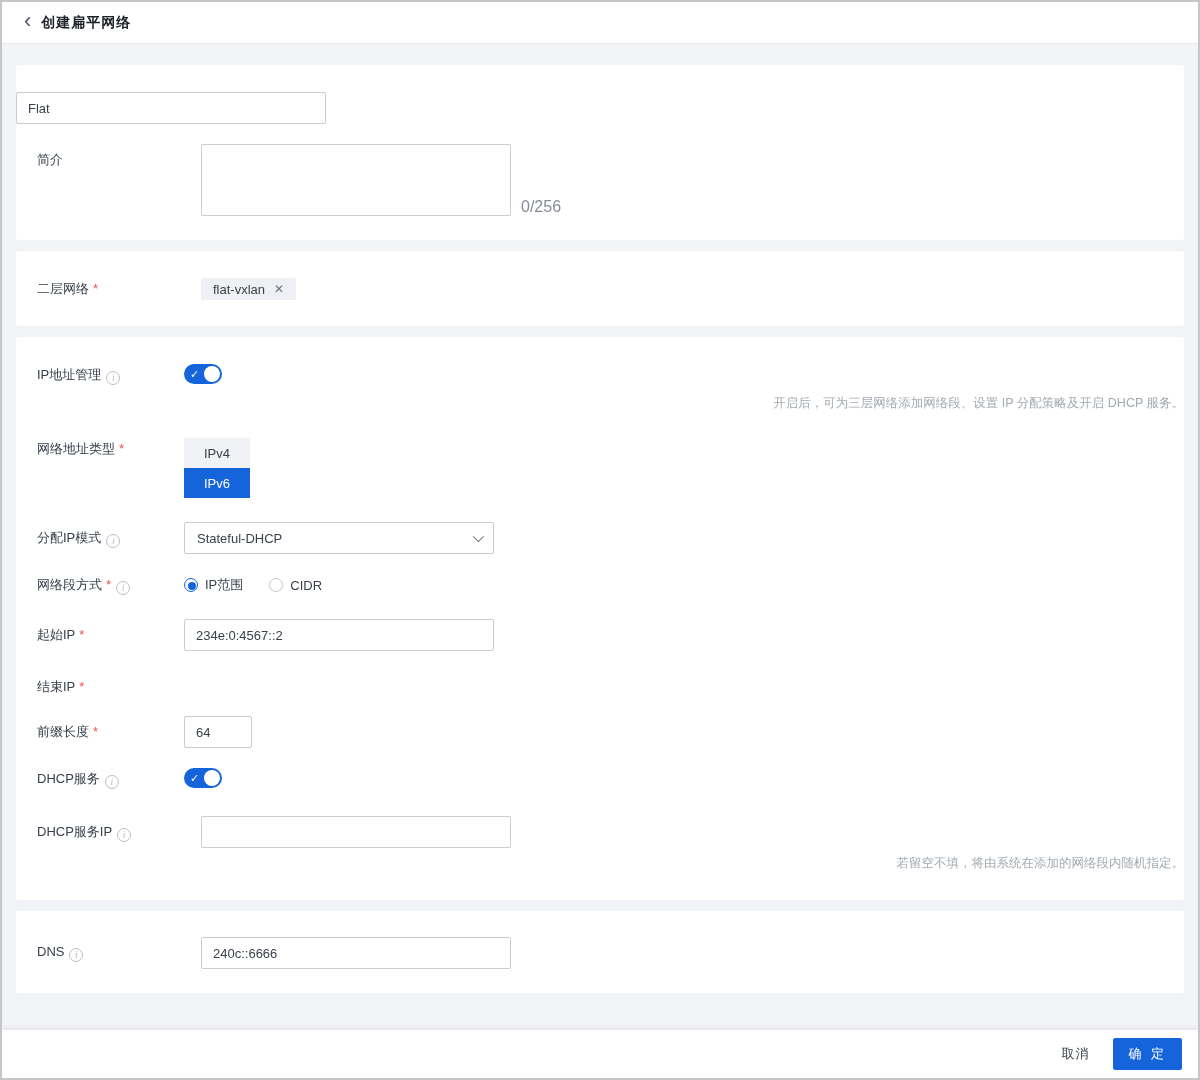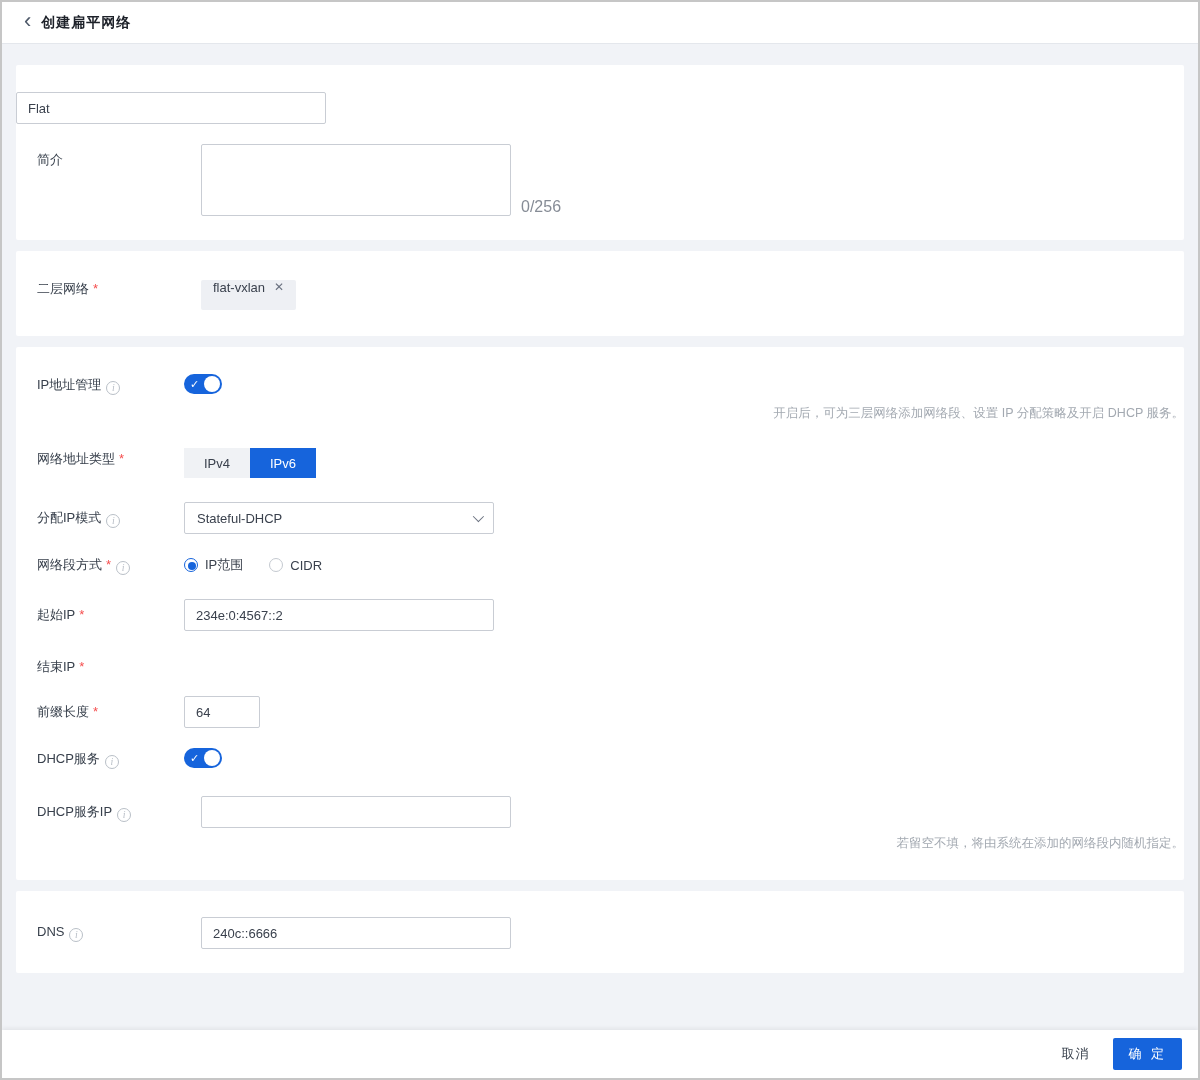--- a/index.html
+++ b/index.html
@@ -42,49 +42,49 @@
     border-radius:50%; color:#b9bfc7; font-size:10px; line-height:12px;
     text-align:center; margin-left:5px; vertical-align:-2px;
     font-family:"Liberation Serif","DejaVu Serif",serif; font-style:italic;
   }
   .control { flex:1 1 auto; }
   .txt-input {
     width:310px; height:32px; border:1px solid #c9cdd4; border-radius:2px;
     padding:0 11px; font-size:13px; color:#3a414d; background:#fff; outline:none;
     font-family:"Liberation Sans","DejaVu Sans",sans-serif;
   }
-  .txt-input.small { width:76px; }
+  .txt-input.small { width:68px; }
   .desc-wrap { display:flex; align-items:flex-end; }
   .txt-area {
     width:310px; height:72px; border:1px solid #c9cdd4; border-radius:2px;
     padding:6px 11px; font-size:13px; color:#3a414d; resize:none; outline:none;
     font-family:"Liberation Sans","DejaVu Sans",sans-serif;
   }
   .counter { font-size:16px; color:#868c96; margin-left:10px; }
   
   .tag-chip {
-    display:inline-flex; background:#eef0f4; border-radius:2px;
-    height:30px; padding:0 12px; font-size:13px; color:#3a414d;
+    display:inline-flex; align-items:center; background:#eef0f4; border-radius:2px;
+    height:22px; padding:0 12px; font-size:13px; color:#3a414d;
   }
   .tag-close { margin-left:9px; color:#6b7280; font-size:12px; cursor:pointer; }
   
   .toggle {
     width:38px; height:20px; background:#1664dc; border-radius:10px;
     position:relative; cursor:pointer; display:inline-block;
   }
   .toggle .knob {
     position:absolute; top:2px; right:2px; width:16px; height:16px;
     background:#fff; border-radius:50%;
   }
   .toggle .tick {
     position:absolute; left:6px; top:2px; color:#fff; font-size:11px; line-height:16px;
   }
   .helper { font-size:12.5px; color:#a3a9b1; margin-top:7px;text-align:right; }
   
-  .seg { display:inline-flex; }
+  .seg { display:inline-flex;flex-direction:column; }
   .seg-btn {
     min-width:66px; height:30px; display:inline-flex; align-items:center; justify-content:center;
     font-size:13px; cursor:pointer; background:#f0f2f5; color:#3a414d; border:none;
   }
   .seg-btn.active { background:#1664dc; color:#fff; }
   
   .radio-group { display:flex; align-items:center; padding-top:6px; }
   .radio-item { display:flex; align-items:center; margin-right:26px; cursor:pointer; }
   .radio-circle {
     width:14px; height:14px; border-radius:50%; border:1px solid #c4c9d0;

